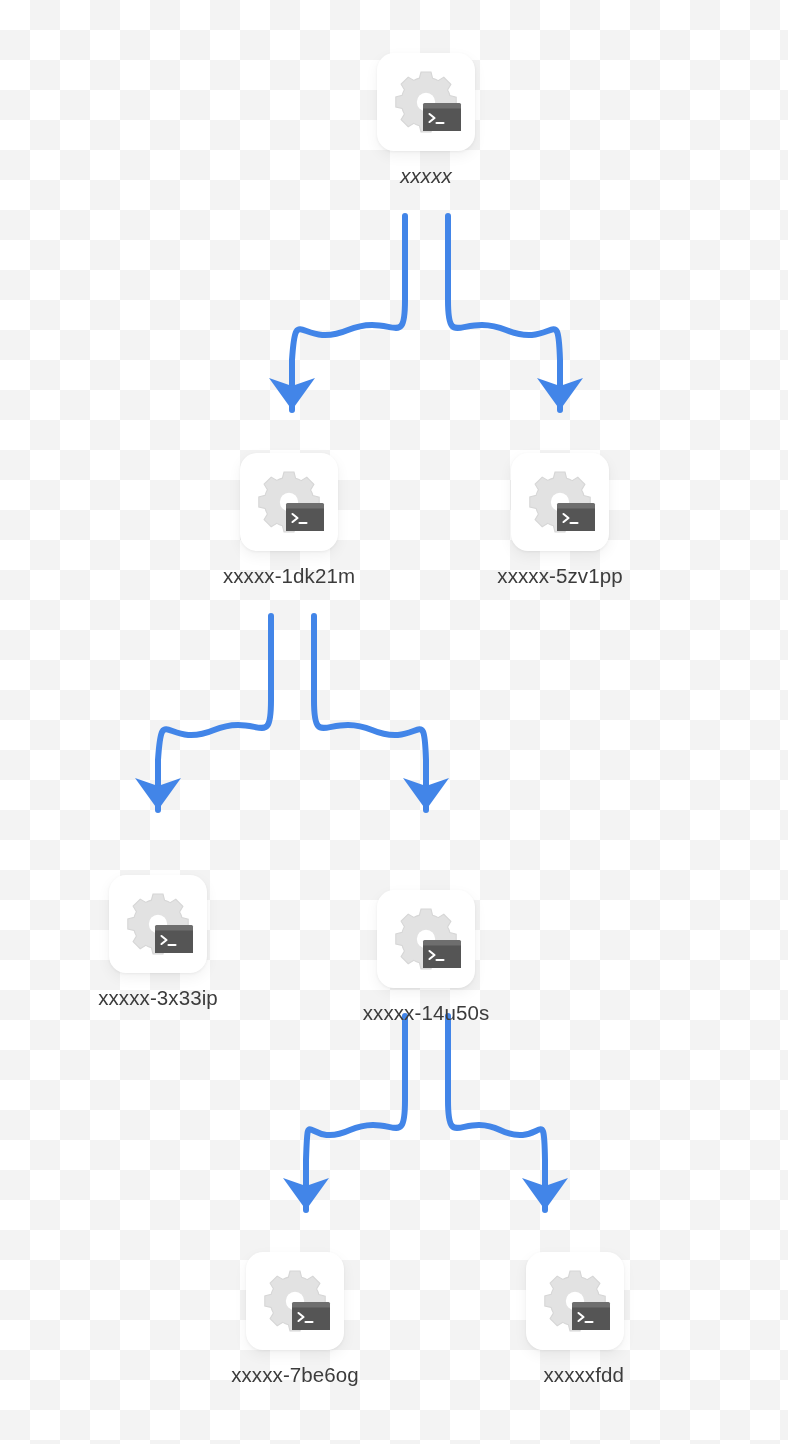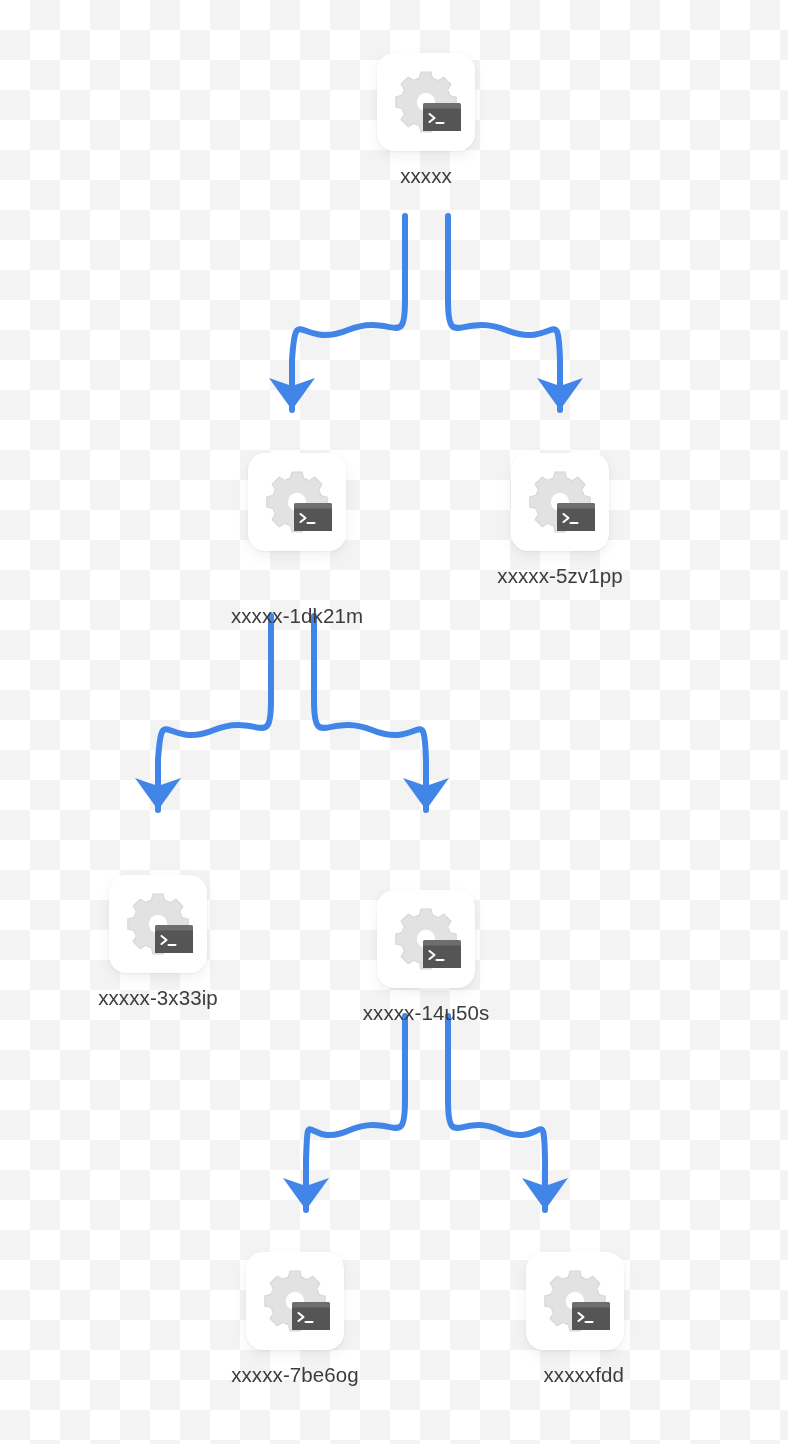--- a/index.html
+++ b/index.html
@@ -91,38 +91,38 @@
         <path d="M 269 378 L 292 410 L 315 378 L 292 386 Z" fill="#4285e8"></path>
         <path d="M 537 378 L 560 410 L 583 378 L 560 386 Z" fill="#4285e8"></path>
         <path d="M 135 778 L 158 810 L 181 778 L 158 786 Z" fill="#4285e8"></path>
         <path d="M 403 778 L 426 810 L 449 778 L 426 786 Z" fill="#4285e8"></path>
         <path d="M 283 1178 L 306 1210 L 329 1178 L 306 1186 Z" fill="#4285e8"></path>
         <path d="M 522 1178 L 545 1210 L 568 1178 L 545 1186 Z" fill="#4285e8"></path>
       </g>
   </svg>
 
   <div id="node-layer">
-      <div class="node" style="left: 426px; top: 53px;">
+      <div class="node" style="left: 426px; top: 53px; font-style: italic;">
         <div class="node-icon-card">
   <svg width="72" height="72" viewBox="0 0 72 72" xmlns="http://www.w3.org/2000/svg">
     <g>
       <path d="M31 6 h10 l1.6 6.3 a20 20 0 0 1 5.6 2.3 l5.6-3.3 l7.1 7.1 l-3.3 5.6 a20 20 0 0 1 2.3 5.6 l6.3 1.6 v10 l-6.3 1.6 a20 20 0 0 1-2.3 5.6 l3.3 5.6 l-7.1 7.1 l-5.6-3.3 a20 20 0 0 1-5.6 2.3 L41 66 H31 l-1.6-6.3 a20 20 0 0 1-5.6-2.3 l-5.6 3.3 l-7.1-7.1 l3.3-5.6 a20 20 0 0 1-2.3-5.6 L5.8 41 V31 l6.3-1.6 a20 20 0 0 1 2.3-5.6 l-3.3-5.6 l7.1-7.1 l5.6 3.3 a20 20 0 0 1 5.6-2.3 Z" fill="#e2e2e2" stroke="#d6d6d6" stroke-width="1.1"></path>
       <circle cx="36" cy="36" r="9.2" fill="#ffffff"></circle>
     </g>
     <g>
       <rect x="33" y="37" width="38" height="28" rx="1.5" fill="#6e6e6e"></rect>
       <rect x="33" y="42.5" width="38" height="22.5" fill="#555555"></rect>
       <path d="M39.5 48 l5 4 l-5 4" fill="none" stroke="#ffffff" stroke-width="2.1" stroke-linecap="round" stroke-linejoin="round"></path>
       <line x1="46.5" y1="57" x2="53.5" y2="57" stroke="#ffffff" stroke-width="2.1" stroke-linecap="round"></line>
     </g>
   </svg>
 </div>
         <div class="node-label">xxxxx</div>
       </div>
-      <div class="node" style="left: 297px; top: 453px; gap: 40px;">
+      <div class="node" style="left: 289px; top: 453px;">
         <div class="node-icon-card">
   <svg width="72" height="72" viewBox="0 0 72 72" xmlns="http://www.w3.org/2000/svg">
     <g>
       <path d="M31 6 h10 l1.6 6.3 a20 20 0 0 1 5.6 2.3 l5.6-3.3 l7.1 7.1 l-3.3 5.6 a20 20 0 0 1 2.3 5.6 l6.3 1.6 v10 l-6.3 1.6 a20 20 0 0 1-2.3 5.6 l3.3 5.6 l-7.1 7.1 l-5.6-3.3 a20 20 0 0 1-5.6 2.3 L41 66 H31 l-1.6-6.3 a20 20 0 0 1-5.6-2.3 l-5.6 3.3 l-7.1-7.1 l3.3-5.6 a20 20 0 0 1-2.3-5.6 L5.8 41 V31 l6.3-1.6 a20 20 0 0 1 2.3-5.6 l-3.3-5.6 l7.1-7.1 l5.6 3.3 a20 20 0 0 1 5.6-2.3 Z" fill="#e2e2e2" stroke="#d6d6d6" stroke-width="1.1"></path>
       <circle cx="36" cy="36" r="9.2" fill="#ffffff"></circle>
     </g>
     <g>
       <rect x="33" y="37" width="38" height="28" rx="1.5" fill="#6e6e6e"></rect>
       <rect x="33" y="42.5" width="38" height="22.5" fill="#555555"></rect>
       <path d="M39.5 48 l5 4 l-5 4" fill="none" stroke="#ffffff" stroke-width="2.1" stroke-linecap="round" stroke-linejoin="round"></path>

